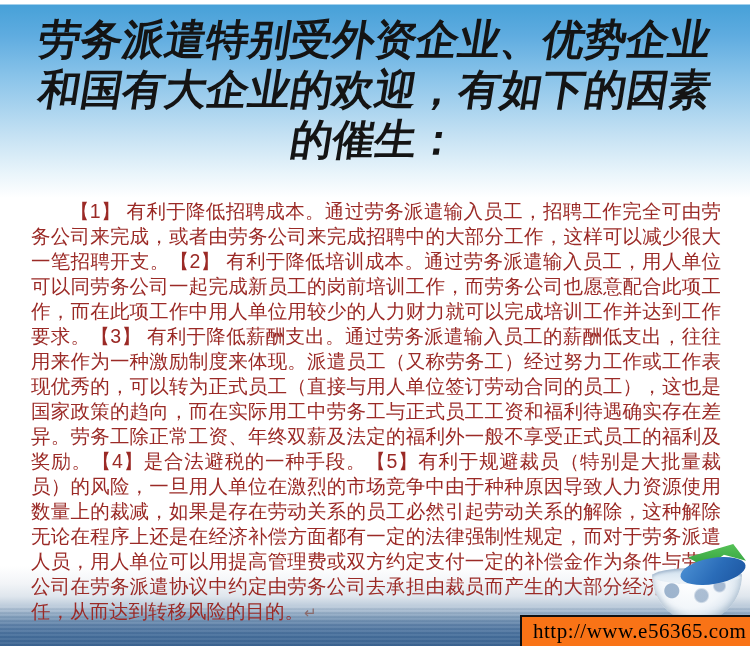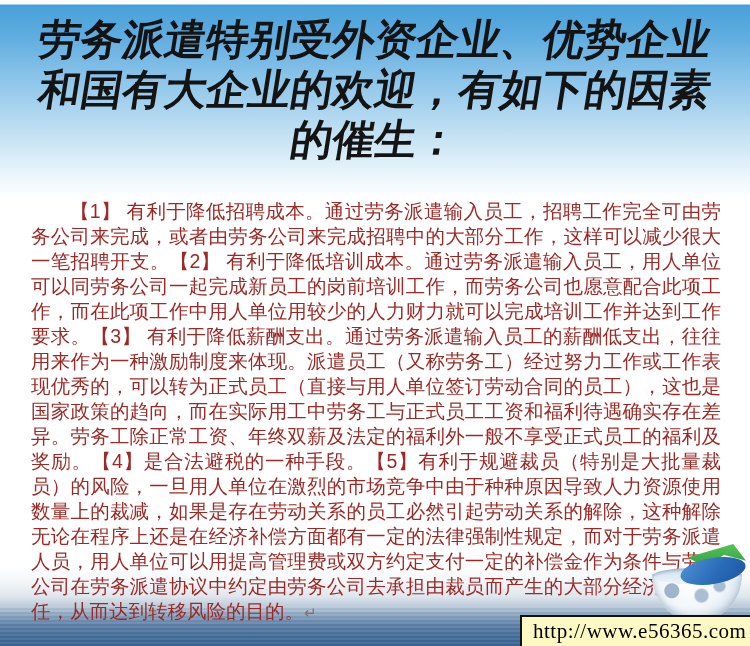--- a/index.html
+++ b/index.html
@@ -78,21 +78,21 @@
     background:linear-gradient(135deg,#4e93d6 0%,#2a6cb8 55%,#1c55a0 100%);
   }
   .globe .arrow{
     position:absolute;left:42px;top:0px;width:58px;height:24px;
     background:linear-gradient(to bottom,#57c257,#2f9e3e);
     clip-path:polygon(0 55%,78% 0,100% 70%,62% 45%,30% 100%);
   }
   
   .url-bar{
     position:absolute;left:520px;top:615px;width:230px;height:31px;
-    box-sizing:border-box;background:#fef9c3;
+    box-sizing:border-box;background:#f97316;
     border-top:2px solid #101010;border-left:2px solid #101010;
     display:flex;align-items:center;padding-left:11px;z-index:3;
     font-family:"Liberation Serif","DejaVu Serif",serif;
     font-size:21px;color:#000000;letter-spacing:.5px;
   }
 </style>
 </head>
 <body>
 
 <div class="slide">

